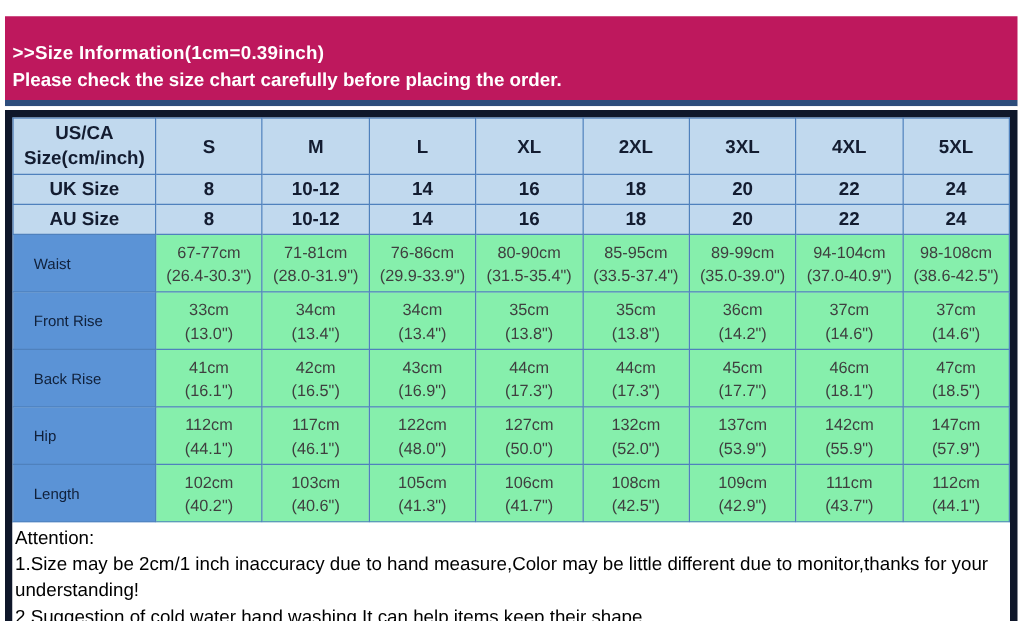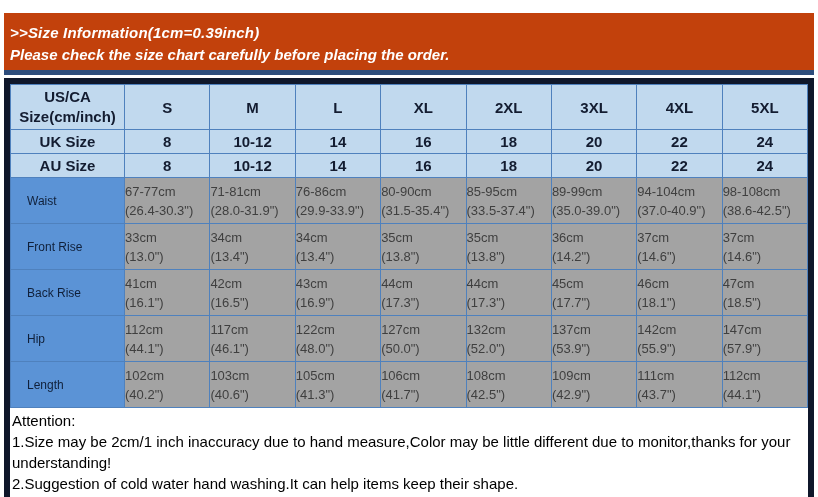--- a/index.html
+++ b/index.html
@@ -1,34 +1,34 @@
 <!DOCTYPE html>
 <html><head>
 <meta charset="utf-8">
 <style>
   html,body{margin:0;padding:0;background:#ffffff;}
   body{width:818px;height:497px;font-family:"Liberation Sans","DejaVu Sans",sans-serif;}
   .page{padding:13px 4px 0 4px;box-sizing:border-box;}
-  .band{background:#c2410c;color:#ffffff;padding:11px 6px 7px 6px;font-style:italic;}
+  .band{background:#be185d;color:#ffffff;padding:21px 6px 7px 6px;}
   .band-line1{font-size:15px;font-weight:bold;letter-spacing:0.2px;margin-bottom:5px;}
   .band-line2{font-size:15px;font-weight:bold;}
   .band-sep{height:5px;background:#2d4d7c;}
   .gap{height:3px;background:#ffffff;}
   .table-wrap{border:6px solid #0f172a;background:#ffffff;}
   table{border-collapse:collapse;table-layout:fixed;width:100%;}
   td,th{border:1px solid #4f81bd;padding:0;margin:0;vertical-align:middle;}
   
   .hdr-cell{background:#c1d9ee;color:#131c30;font-weight:bold;font-size:15px;text-align:center;}
   .corner{line-height:20px;}
   tr.size-head-row td, tr.size-head-row th{height:44px;}
   tr.size-num-row td, tr.size-num-row th{height:23px;text-align:center;}
   
   tr.measure-row{height:46px;}
   .measure-label{background:#5b93d6;color:#10203a;font-size:12px;font-weight:normal;text-align:left;padding-left:16px;}
-  .data-cell{background:#a3a3a3;color:#3f3f3f;font-size:13px;text-align:left;line-height:19px;}
+  .data-cell{background:#86efac;color:#3f3f3f;font-size:13px;text-align:center;line-height:19px;}
   
   .attention{background:#ffffff;color:#000000;font-size:15px;line-height:21px;padding:2px 3px 19px 2px;}
   .attention div{margin:0;}
 </style>
 </head>
 <body>
 
 <div class="page">
   <div class="band">
     <div class="band-line1">&gt;&gt;Size Information(1cm=0.39inch)</div>

